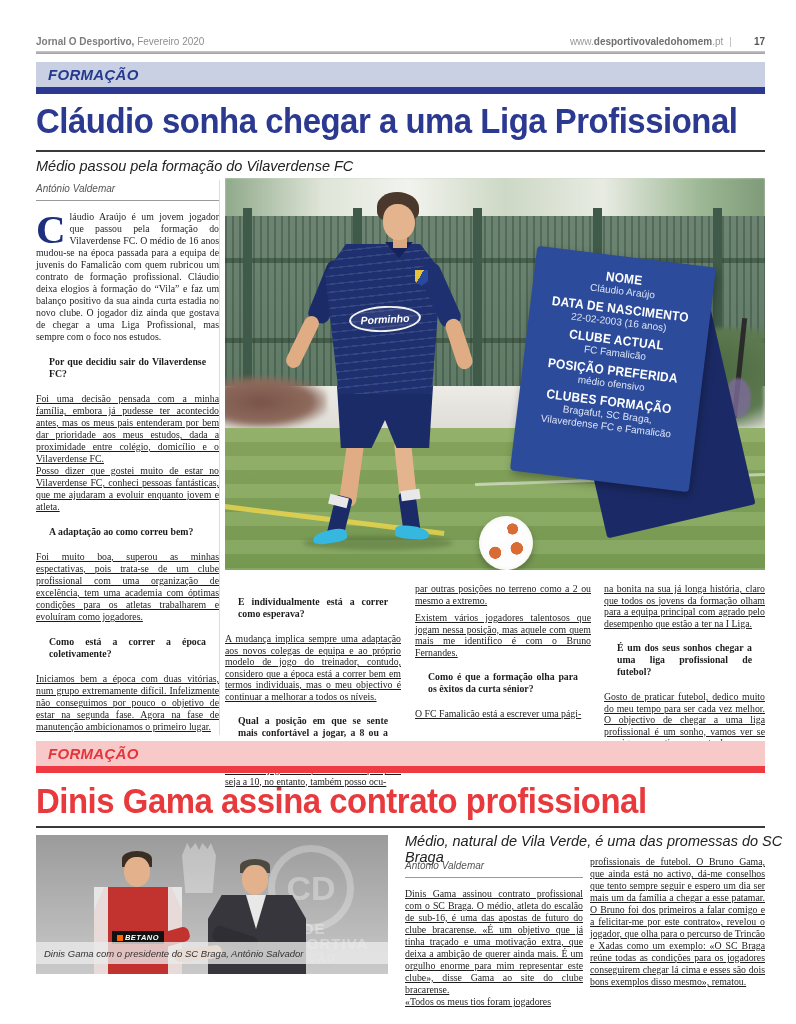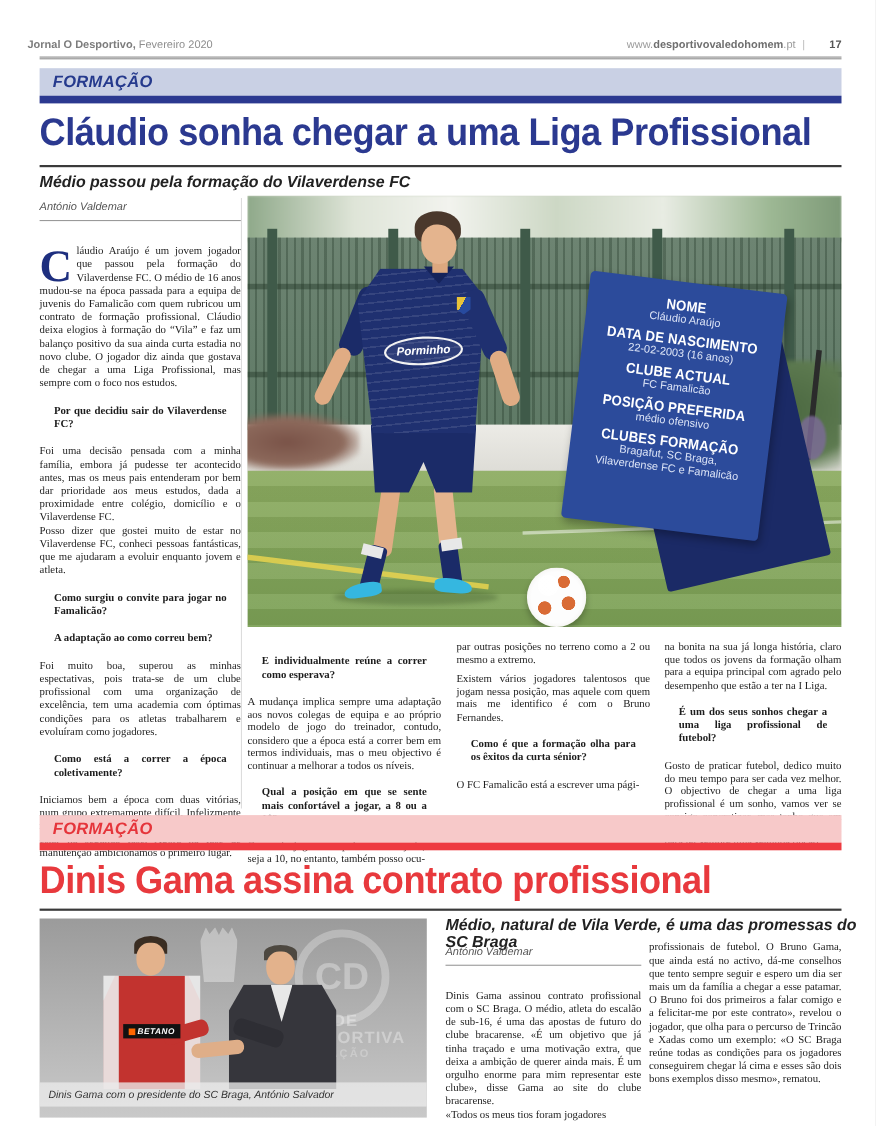--- a/index.html
+++ b/index.html
@@ -4,47 +4,47 @@
 <title>Jornal O Desportivo</title>
 <style>
   * { margin:0; padding:0; box-sizing:border-box; }
   html,body { background:#e9e9e9; }
   .page {
     position:relative; width:796px; height:1024px; background:#ffffff;
     margin:0 auto; overflow:hidden;
     font-family:"Liberation Serif", serif; color:#1c1c1c;
   }
   
-  .hdr-left { position:absolute; left:25px; top:36px; font-family:"Liberation Sans",sans-serif; font-size:10px; color:#8e8e8e; }
+  .hdr-left { position:absolute; left:36px; top:36px; font-family:"Liberation Sans",sans-serif; font-size:10px; color:#8e8e8e; }
   .hdr-left b { color:#7c7c7c; }
   .hdr-right { position:absolute; right:31px; top:36px; font-family:"Liberation Sans",sans-serif; font-size:10px; color:#9a9a9a; }
   .hdr-right b { color:#6f6f6f; }
   .hdr-right .pg { font-weight:bold; color:#555; margin-left:22px; }
   .hdr-right .sep { margin-left:6px; color:#bbb; }
   .hdr-rule { position:absolute; left:36px; right:31px; top:51px; height:3px; background:linear-gradient(#c9c9c9,#9e9e9e); }
   
   .band { position:absolute; left:36px; right:31px; height:25px; display:flex; align-items:center; padding-left:12px;
           font-family:"Liberation Sans",sans-serif; font-weight:bold; font-style:italic; font-size:15px; letter-spacing:.3px; }
   .band-bar { position:absolute; left:36px; right:31px; height:7px; }
   .band.blue { top:62px; background:#c9d0e4; color:#263a8d; }
   .band-bar.blue { top:87px; background:#2b3990; }
   .band.red { top:741px; background:#f7c9c9; color:#e5353b; }
   .band-bar.red { top:766px; background:#ee3a40; }
   
   .headline { position:absolute; left:36px; font-family:"Liberation Sans",sans-serif; font-weight:bold;
               font-size:35px; letter-spacing:-.5px; transform:scaleX(.94); transform-origin:left center; white-space:nowrap; }
   .headline.one { top:101px; color:#2b3990; }
   .headline.two { top:781px; color:#e8393d; }
   .headline-rule { position:absolute; left:36px; right:31px; height:2px; background:#3a3a3a; }
-  .subtitle { position:absolute; font-family:"Liberation Sans",sans-serif; font-weight:bold; font-style:italic; font-size:14.5px; color:#222; }
+  .subtitle { position:absolute; font-family:"Liberation Sans",sans-serif; font-weight:normal; font-style:italic; font-size:14.5px; color:#222; }
   .byline { font-family:"Liberation Sans",sans-serif; font-style:italic; font-size:10px; color:#555;
-            border-bottom:1px solid #9a9a9a; padding-bottom:5px; margin-bottom:22px; }
+            border-bottom:1px solid #9a9a9a; padding-bottom:5px; margin-bottom:10px; }
   
   .col { position:absolute; font-size:9.8px; line-height:12px; text-align:justify; }
-  .col p.ans { white-space:pre-line; margin-bottom:7px; }
+  .col p.ans { white-space:pre-line; margin-bottom:7px;text-decoration:underline; }
   .col h4 { font-size:9.8px; line-height:12px; font-weight:bold; margin:13px; }
   .dropcap { float:left; font-size:41px; line-height:33px; font-weight:bold; color:#1e2f7f; padding:2px 4px 0 0; font-family:"Liberation Serif",serif; }
   .vline { position:absolute; width:1px; background:#dcdcdc; }
   .bcols { line-height:11.5px; }
   .bcols p.ans { margin-bottom:6px; }
   
   .photo1 { position:absolute; left:225px; top:178px; width:540px; height:392px; overflow:hidden; background:#cfd8c8; }
   .ph1-trees { position:absolute; left:0; top:0; width:100%; height:42px;
     background:linear-gradient(90deg,#8fa98a 0%,#dfe5d8 18%,#f2f3ee 34%,#cdd8c5 52%,#e8ece3 70%,#9db894 88%,#7e9a78 100%); filter:blur(1px); }
   .ph1-fence { position:absolute; left:0; top:38px; width:100%; height:175px;
@@ -101,21 +101,21 @@
       radial-gradient(circle at 50% 50%, #fdfdfd 0 60%, #e8e4de 100%);
     box-shadow:0 4px 6px rgba(0,0,0,.25); }
   
   .card-back { position:absolute; left:356px; top:128px; width:152px; height:218px; background:#1b2a66; transform:rotate(-13deg); border-radius:3px; }
   .card { position:absolute; left:298px; top:78px; width:180px; height:226px; background:#2c4b9b; transform:rotate(7deg); border-radius:4px;
     box-shadow:2px 4px 8px rgba(0,0,0,.3); padding:14px 8px; text-align:center; color:#fff; font-family:"Liberation Sans",sans-serif; }
   .card .lbl { font-weight:bold; font-size:13px; line-height:15px; letter-spacing:.2px; transform:scaleX(.92); }
   .card .val { font-size:10px; line-height:12px; color:#dbe3f6; margin-bottom:4px; white-space:pre-line; }
   
   
-  .photo2 { position:absolute; left:36px; top:835px; width:352px; height:181px; overflow:hidden; background:linear-gradient(180deg,#9b9b9b,#c9c9c9); }
+  .photo2 { position:absolute; left:36px; top:835px; width:352px; height:139px; overflow:hidden; background:linear-gradient(180deg,#9b9b9b,#c9c9c9); }
   .wm-circle { position:absolute; left:232px; top:10px; width:86px; height:86px; border:7px solid rgba(255,255,255,.28); border-radius:50%;
     display:flex; align-items:center; justify-content:center; color:rgba(255,255,255,.32); font-family:"Liberation Sans",sans-serif; font-weight:bold; font-size:34px; }
   .wm-text { position:absolute; left:226px; top:86px; width:120px; text-align:left; font-family:"Liberation Sans",sans-serif; font-weight:bold;
     color:rgba(255,255,255,.34); font-size:15px; line-height:15px; letter-spacing:1px; }
   .wm-text .small { font-size:10px; letter-spacing:2px; color:rgba(255,255,255,.25); }
   .crest2 { position:absolute; left:146px; top:8px; width:34px; height:50px; background:rgba(255,255,255,.5);
     clip-path:polygon(15% 0,25% 12%,40% 0,50% 14%,60% 0,75% 12%,85% 0,100% 25%,90% 100%,10% 100%,0 25%); opacity:.7; }
   .fig1-head { position:absolute; left:88px; top:22px; width:26px; height:30px; border-radius:45% 45% 50% 50%; background:#e3b28c; }
   .fig1-hair { position:absolute; left:86px; top:16px; width:30px; height:16px; border-radius:50% 50% 0 0; background:#3a2d22; }
   .fig1-body { position:absolute; left:58px; top:52px; width:88px; height:103px; background:#c2332f; clip-path:polygon(12% 0,88% 0,100% 22%,100% 100%,0 100%,0 22%); }
@@ -151,21 +151,20 @@
   <h1 class="headline one">Cláudio sonha chegar a uma Liga Profissional</h1>
   <div class="headline-rule" style="top:150px;"></div>
   <div class="subtitle" style="left:36px; top:158px;">Médio passou pela formação do Vilaverdense FC</div>
 
   <div class="col" style="left:36px; top:183px; width:183px;">
     <div class="byline">António Valdemar</div>
     <p style="margin-bottom:7px;"><span class="dropcap">C</span><span>láudio Araújo é um jovem jogador que passou pela formação do Vilaverdense FC. O médio de 16 anos mudou-se na época passada para a equipa de juvenis do Famalicão com quem rubricou um contrato de formação profissional. Cláudio deixa elogios à formação do “Vila” e faz um balanço positivo da sua ainda curta estadia no novo clube. O jogador diz ainda que gostava de chegar a uma Liga Profissional, mas sempre com o foco nos estudos.</span></p>
     <h4>Por que decidiu sair do Vilaverdense FC?</h4>
     <p class="ans">Foi uma decisão pensada com a minha família, embora já pudesse ter acontecido antes, mas os meus pais entenderam por bem dar prioridade aos meus estudos, dada a proximidade entre colégio, domicílio e o Vilaverdense FC.
 Posso dizer que gostei muito de estar no Vilaverdense FC, conheci pessoas fantásticas, que me ajudaram a evoluir enquanto jovem e atleta.</p>
-    <h4>Como surgiu o convite para jogar no Famalicão?</h4>
     <h4>A adaptação ao como correu bem?</h4>
     <p class="ans">Foi muito boa, superou as minhas espectativas, pois trata-se de um clube profissional com uma organização de excelência, tem uma academia com óptimas condições para os atletas trabalharem e evoluíram como jogadores.</p>
     <h4>Como está a correr a época coletivamente?</h4>
     <p class="ans">Iniciamos bem a época com duas vitórias, num grupo extremamente difícil. Infelizmente não conseguimos por pouco o objetivo de estar na segunda fase. Agora na fase de manutenção ambicionamos o primeiro lugar.</p>
   </div>
   <div class="vline" style="left:219px; top:180px; height:555px;"></div>
 
   <div class="photo1">
     <div class="ph1-trees"></div>
     <div class="ph1-fence"></div>
@@ -217,21 +216,21 @@
       <div class="val">FC Famalicão</div>
       <div class="lbl">POSIÇÃO PREFERIDA</div>
       <div class="val">médio ofensivo</div>
       <div class="lbl">CLUBES FORMAÇÃO</div>
       <div class="val">Bragafut, SC Braga,
 Vilaverdense FC e Famalicão</div>
     </div>
   </div>
 
   <div class="col bcols" style="left:225px; top:583px; width:176px;">
-    <h4>E individualmente reúne a correr como esperava?</h4>
+    <h4>E individualmente está a correr como esperava?</h4>
     <p class="ans">A mudança implica sempre uma adaptação aos novos colegas de equipa e ao próprio modelo de jogo do treinador, contudo, considero que a época está a correr bem em termos individuais, mas o meu objectivo é continuar a melhorar a todos os níveis.</p>
     <h4>Qual a posição em que se sente mais confortável a jogar, a 8 ou a 10?</h4>
     <p class="ans">Gosto de jogar no apoio ao avançado, ou seja a 10, no entanto, também posso ocu-</p>
   </div>
   <div class="col bcols" style="left:415px; top:583px; width:176px;">
     <p class="ans">par outras posições no terreno como a 2 ou mesmo a extremo.</p>
     <p class="ans">Existem vários jogadores talentosos que jogam nessa posição, mas aquele com quem mais me identifico é com o Bruno Fernandes.</p>
     <h4>Como é que a formação olha para os êxitos da curta sénior?</h4>
     <p class="ans">O FC Famalicão está a escrever uma pági-</p>
   </div>

